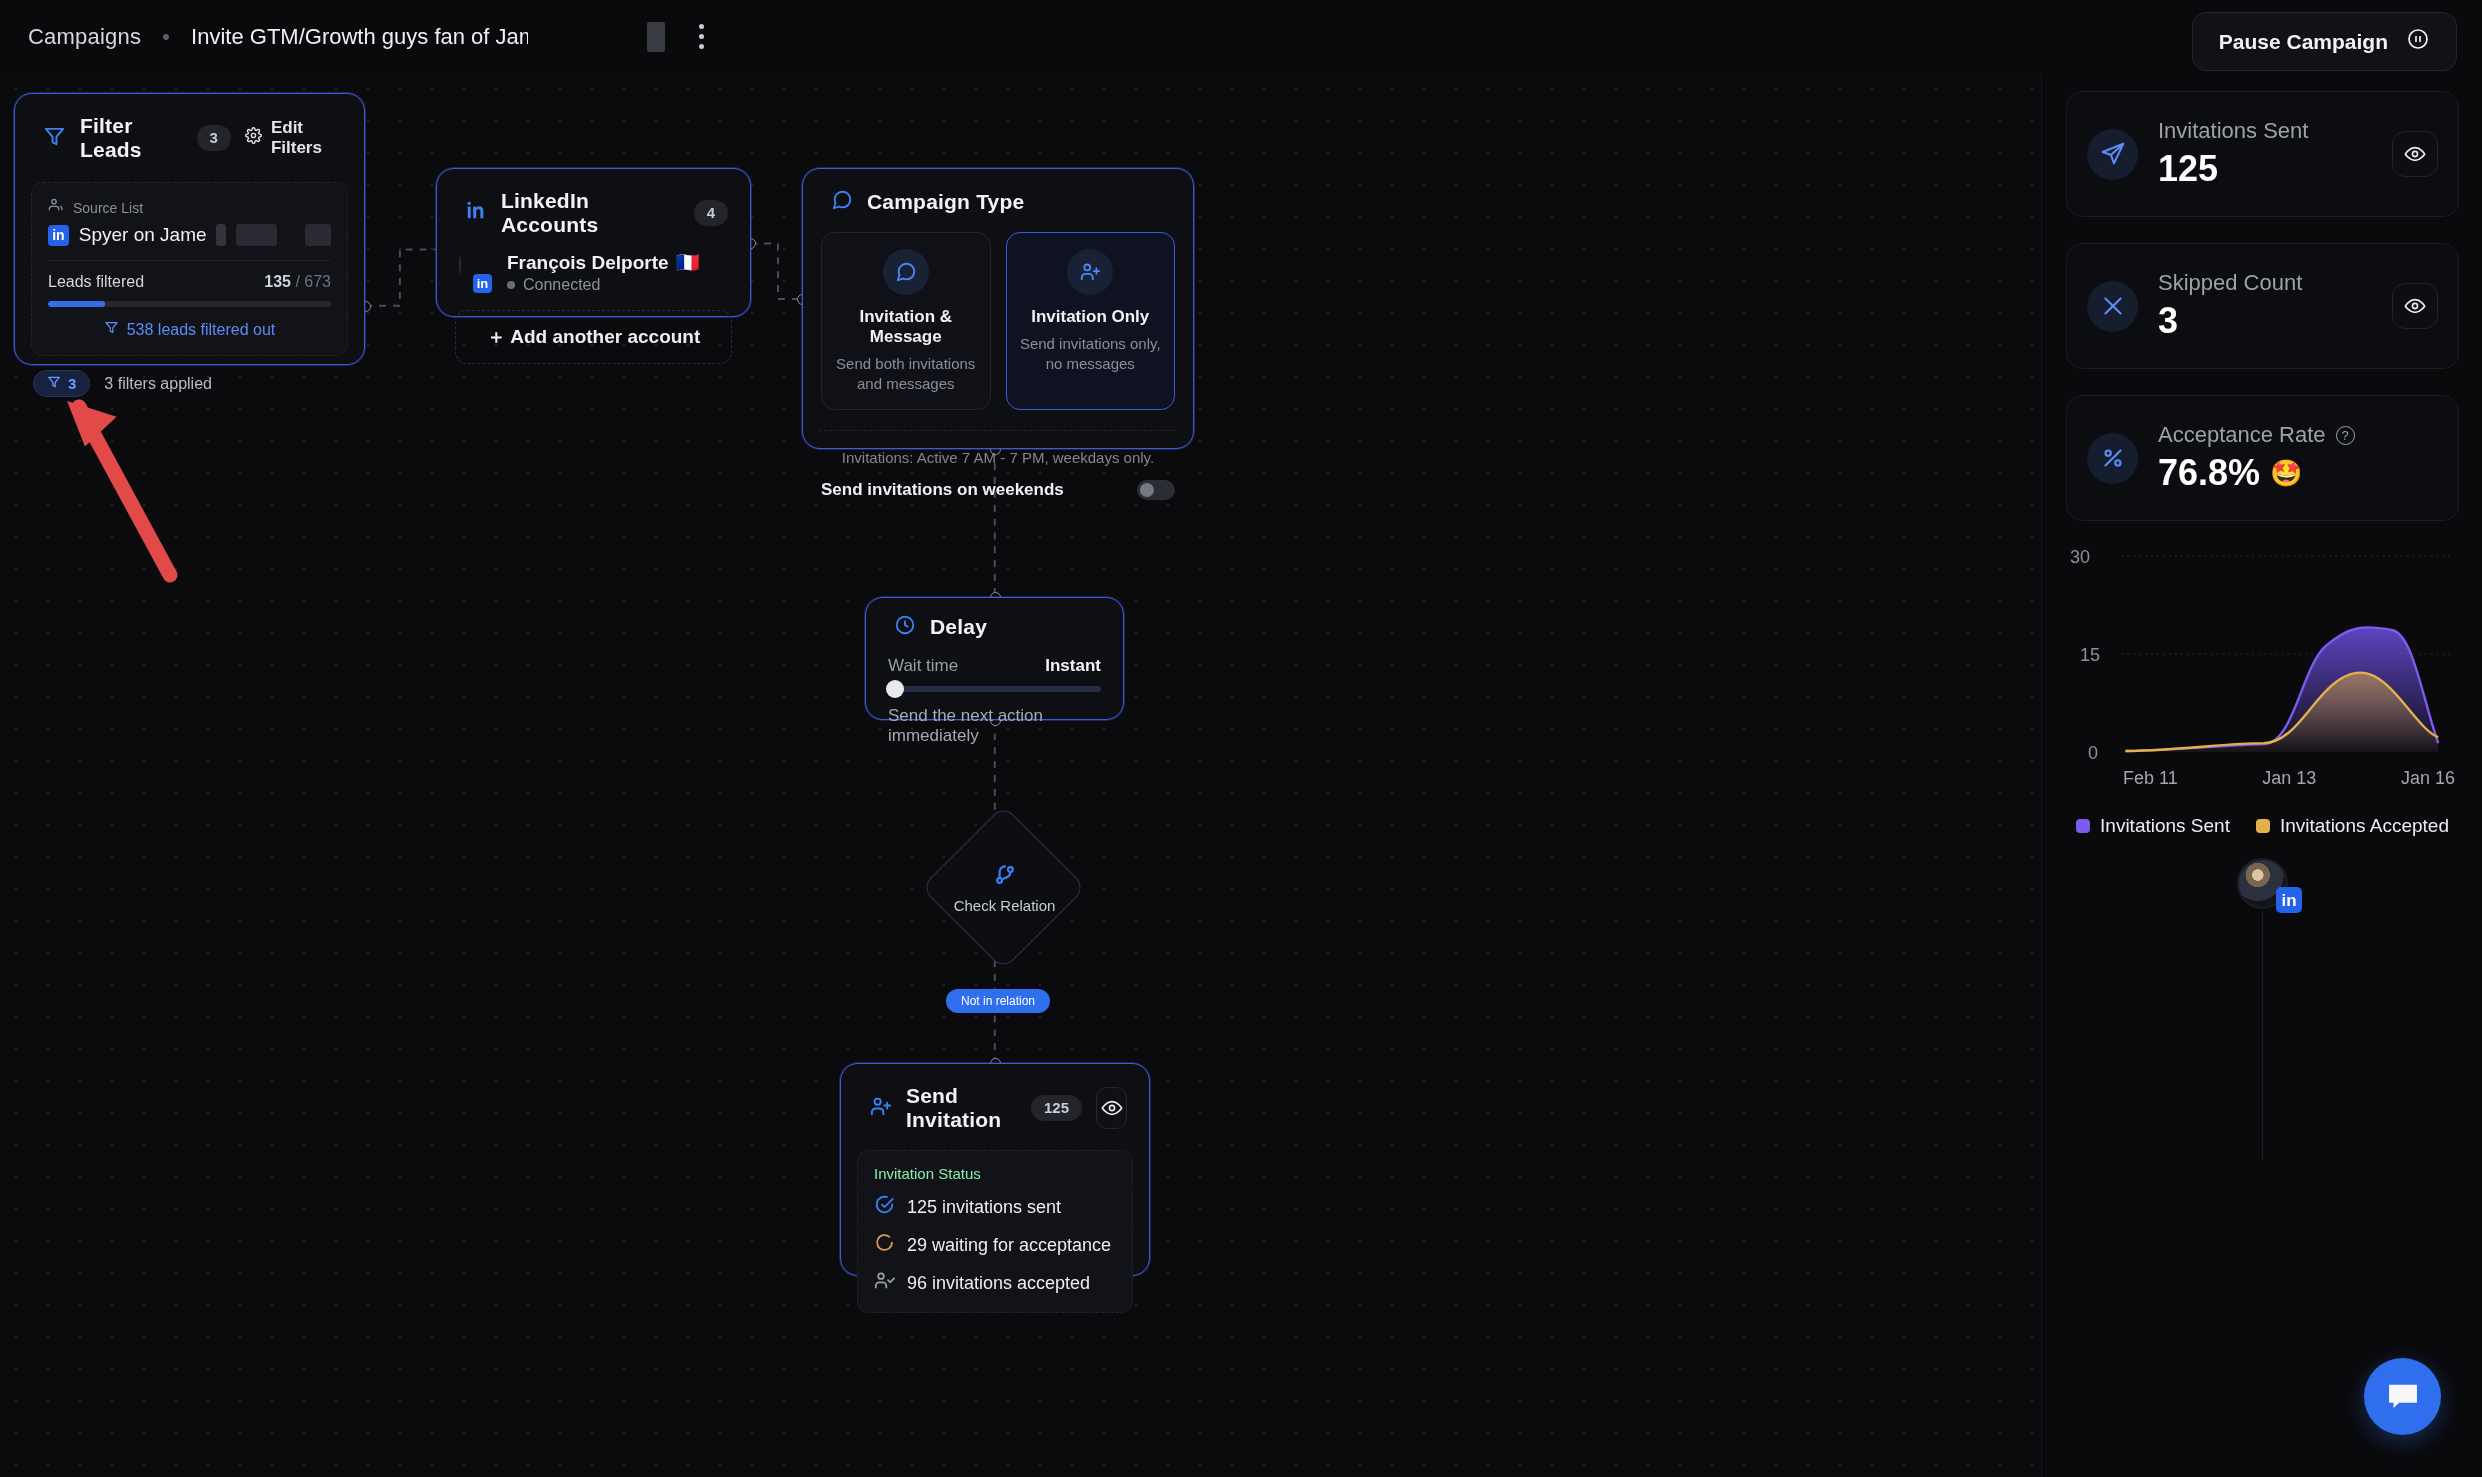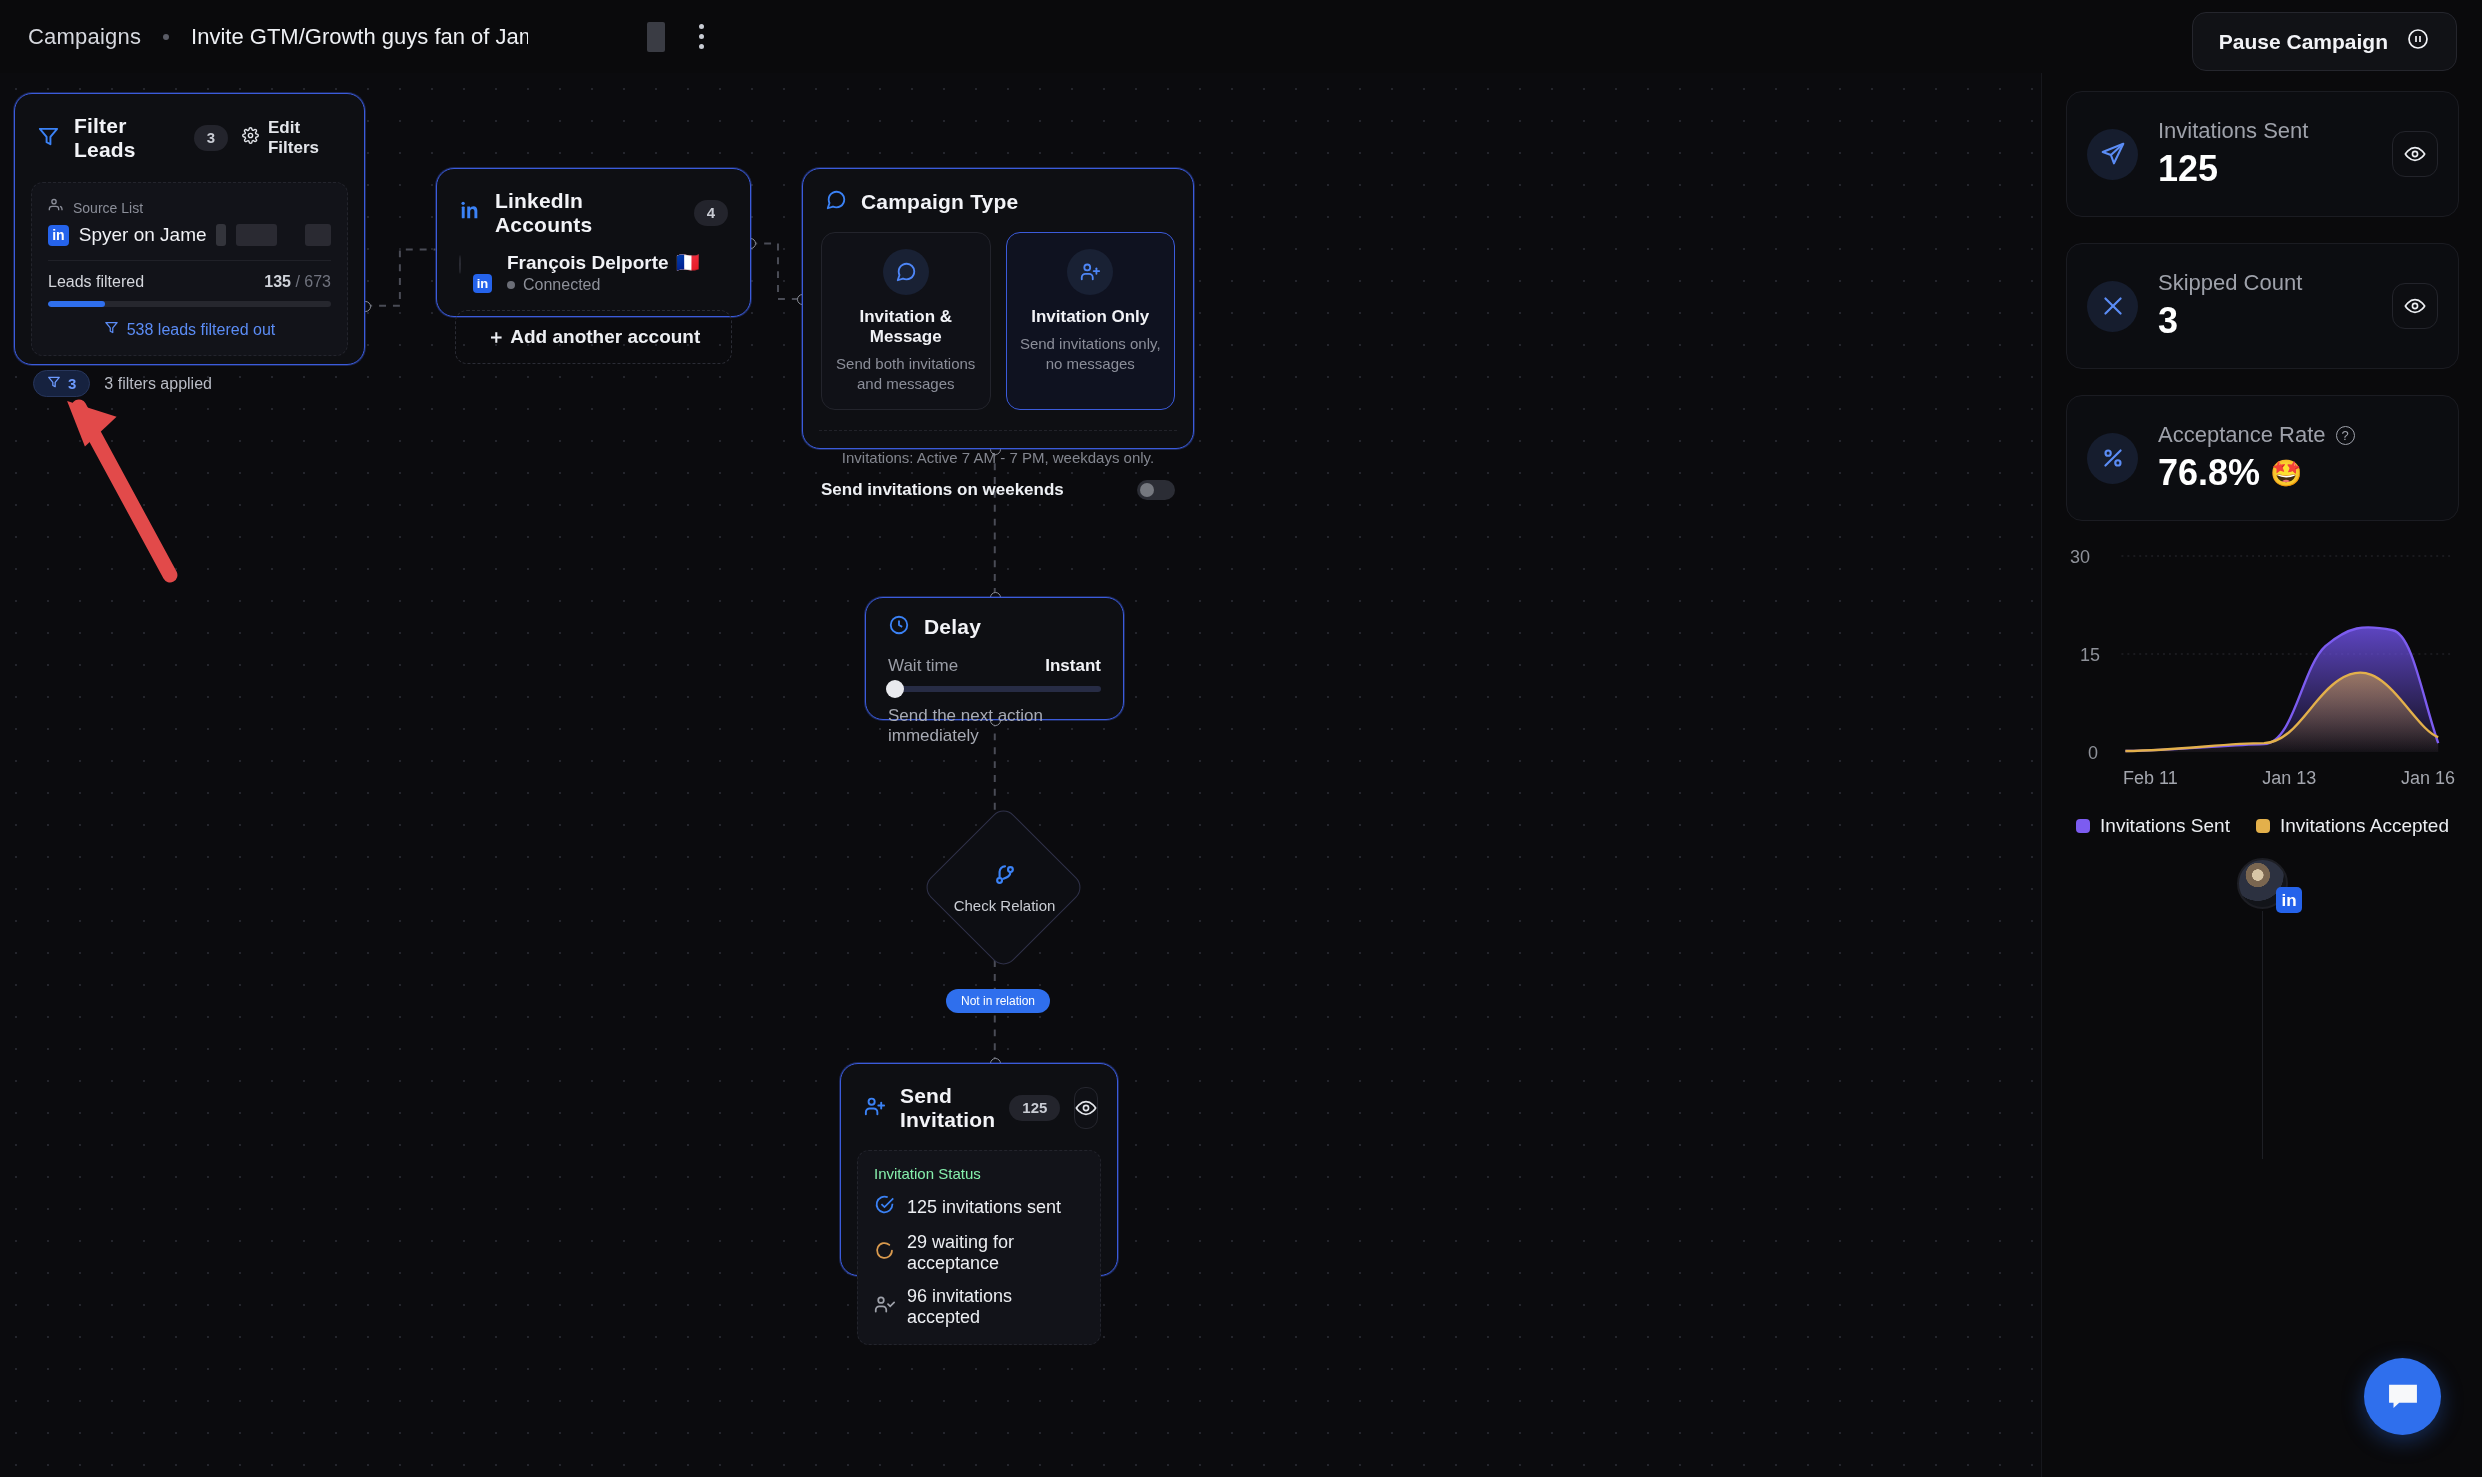--- a/index.html
+++ b/index.html
@@ -40,21 +40,21 @@
     background-color: #0b0b0e;
     background-image: radial-gradient(circle, #24252c 1.2px, transparent 1.3px);
     background-size: 32px 32px;
     overflow: hidden;
   }
   .node {
     position: absolute; background: #0e0f13;
     border: 1px solid #22232b; border-radius: 18px;
   }
   .node.sel { border-color: #3b5bdb; box-shadow: 0 0 0 1px rgba(59,91,219,.35); }
-  .node-head { display: flex; align-items: center; gap: 14px; padding: 20px 22px 0 22px; }
+  .node-head { display: flex; align-items: center; gap: 14px; padding: 20px 22px 0 28px; }
   .node-title { font-size: 21px; font-weight: 700; color: #f2f3f7; letter-spacing: 0.2px; }
   .count-pill {
     background: #23242c; color: #c9ccd4; font-size: 15px; font-weight: 600;
     border-radius: 989px; padding: 4px 13px; line-height: 1.2;
   }
 
   
   #n-filter { left: 14px; top: 20px; width: 351px; height: 272px; }
   .edit-filters {
     margin-left: auto; display: flex; align-items: center; gap: 9px;
@@ -150,21 +150,21 @@
     position: absolute; left: 934px; top: 767px; width: 141px; height: 95px;
     display: flex; flex-direction: column; align-items: center; justify-content: center; gap: 5px;
   }
   .dia-text { font-size: 15px; color: #cacdd4; }
   .rel-badge {
     position: absolute; left: 946px; top: 916px; background: #2f6fed; color: #fff;
     font-size: 12px; font-weight: 500; border-radius: 989px; padding: 5px 15px;
   }
 
   
-  #n-send { left: 840px; top: 990px; width: 278px; height: 213px; }
+  #n-send { left: 840px; top: 990px; width: 310px; height: 213px; }
   .eye-btn {
     margin-left: auto; width: 42px; height: 42px; border: 1px solid #25262e; border-radius: 11px;
     display: flex; align-items: center; justify-content: center; background: #0f1015; cursor: pointer;
   }
   .inv-box { margin: 18px 16px 0 16px; background: #121319; border: 1px dashed #23242c; border-radius: 12px; padding: 14px 16px 16px 16px; }
   .inv-title { font-size: 15px; color: #86efac; margin-bottom: 12px; }
   .inv-item { display: flex; align-items: center; gap: 12px; font-size: 18px; color: #eceef2; margin-top: 12px; }
   .inv-item:first-of-type { margin-top: 0; }
 
   

